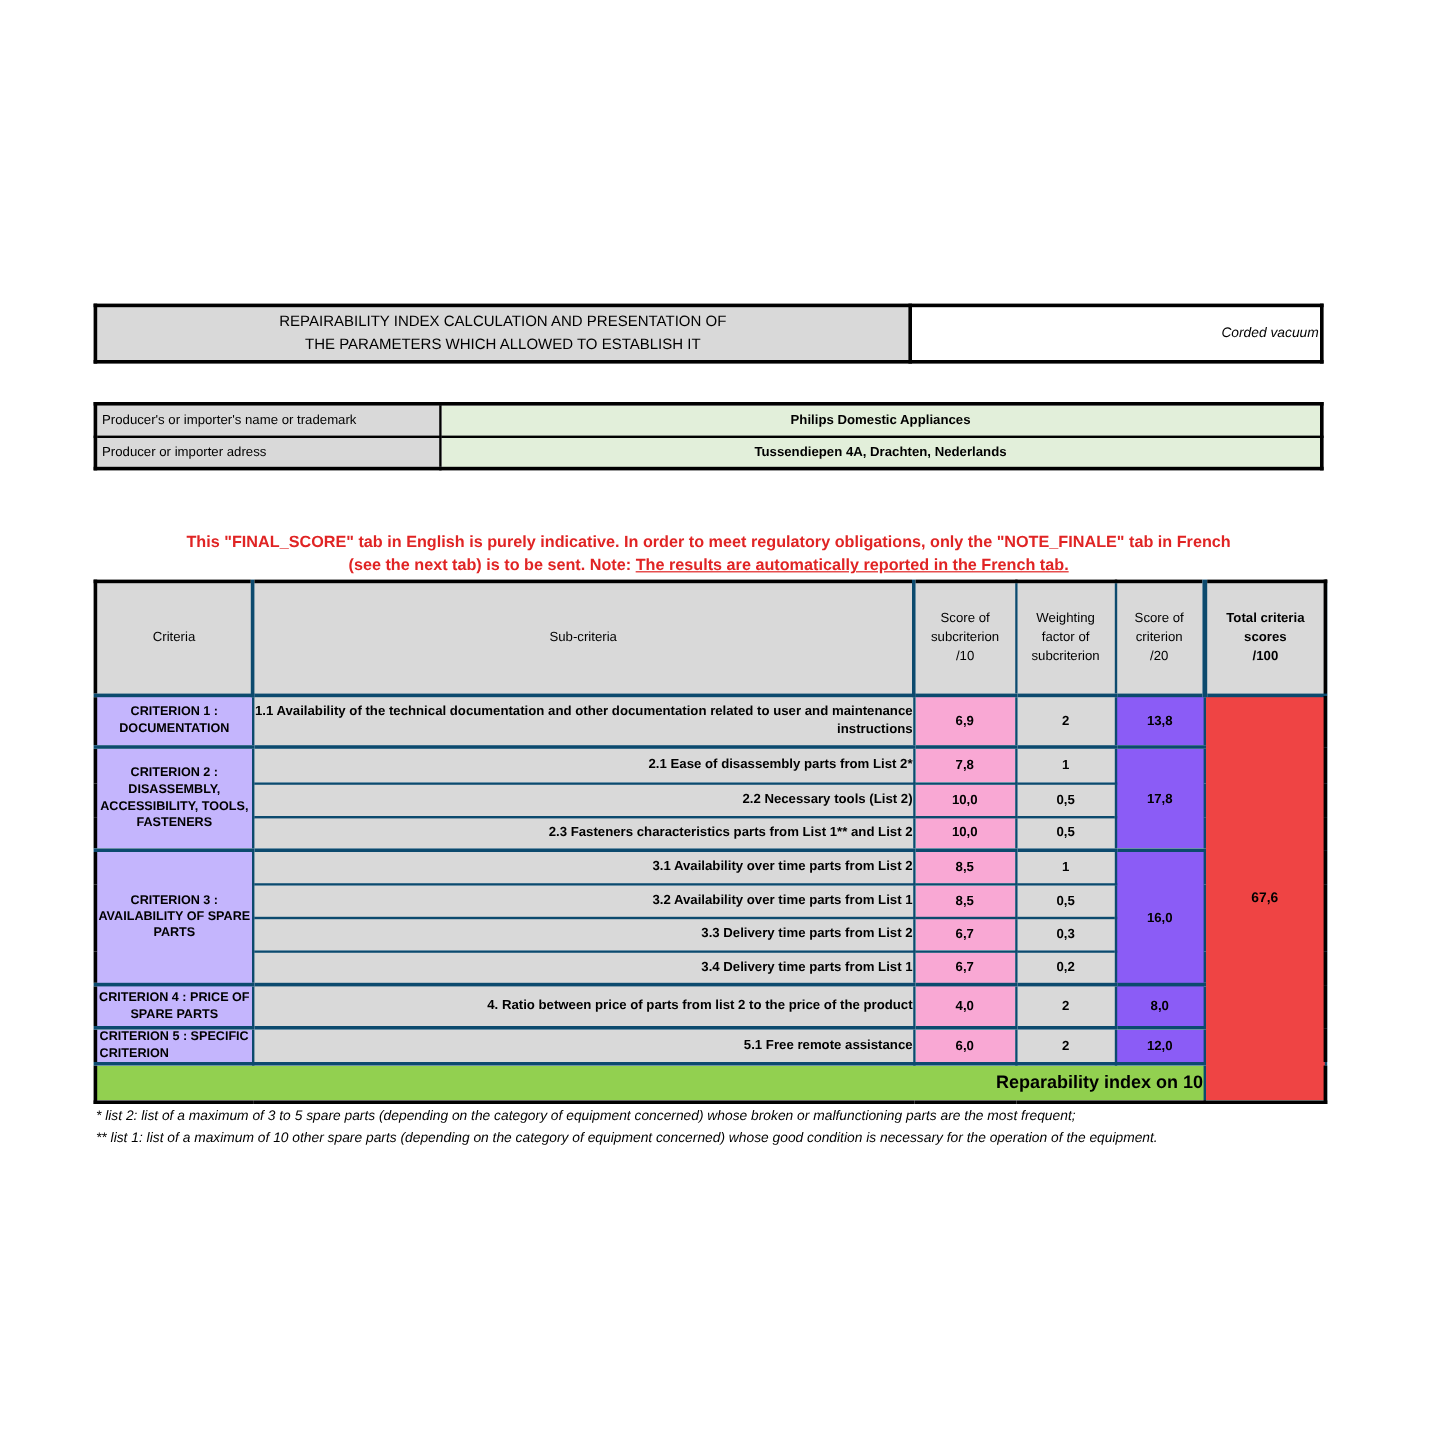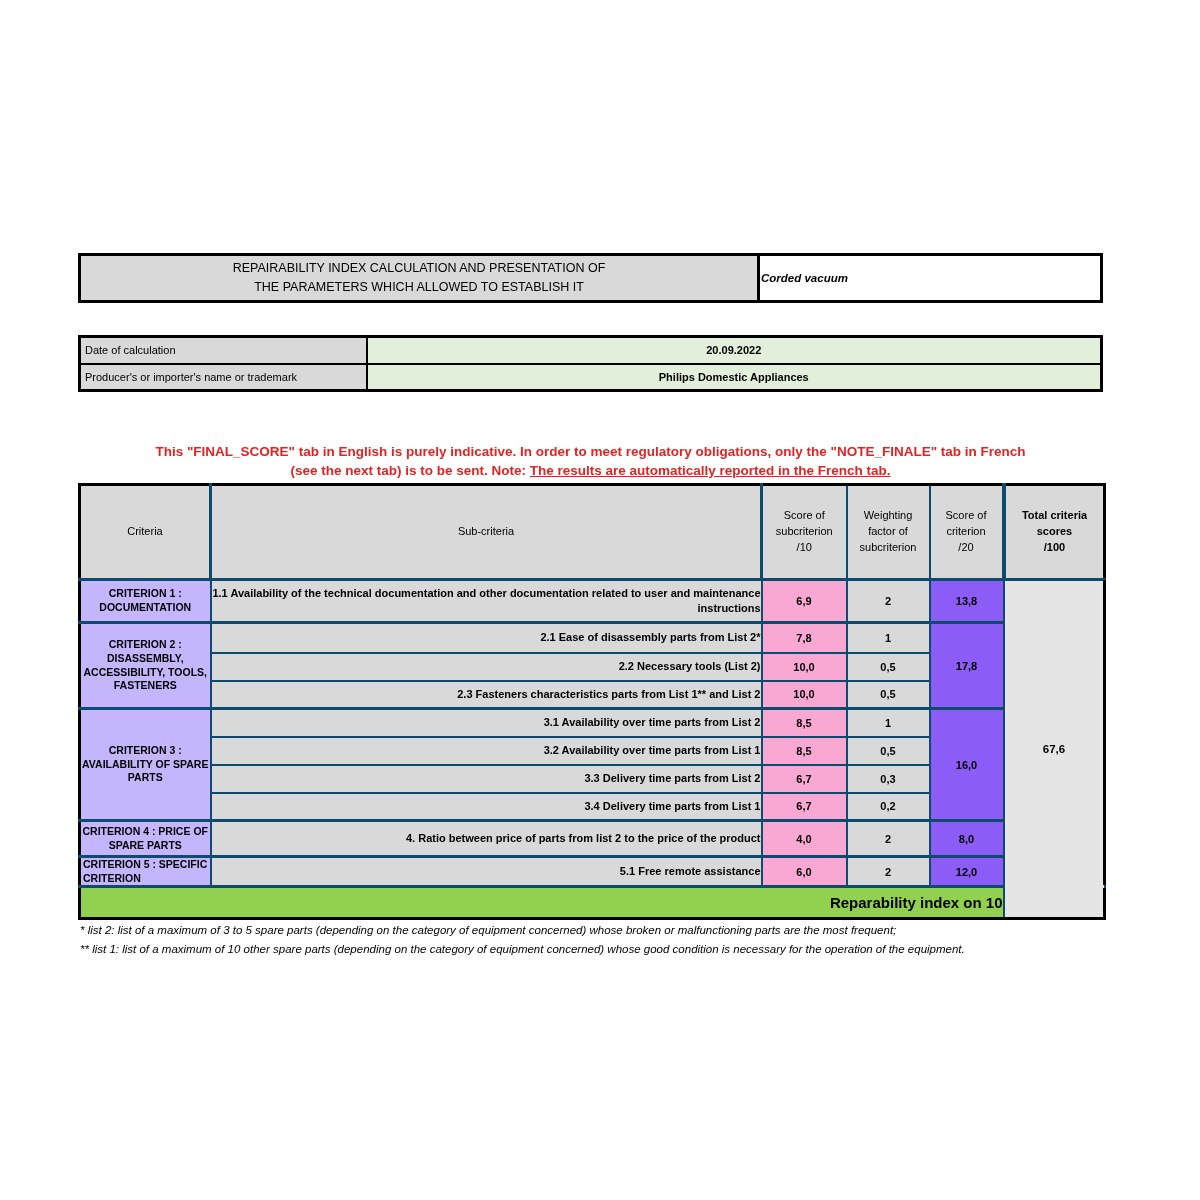--- a/index.html
+++ b/index.html
@@ -8,21 +8,21 @@
     width:1200px; height:1200px; background:#ffffff; color:#000;
     font-family:"Liberation Sans","DejaVu Sans",sans-serif;
   }
   .page { position:relative; width:1200px; height:1200px; background:#fff; overflow:hidden; }
   .content { position:absolute; left:78px; top:253px; width:1025px; }
 
   
   .header-box { position:absolute; top:0; left:0; width:1025px; border-collapse:collapse; table-layout:fixed; }
   .header-box td { border:3px solid #000; height:47px; vertical-align:middle; }
   .hb-title { width:679px; background:#d9d9d9; text-align:center; font-weight:normal; font-size:12.5px; line-height:1.5; }
-  .hb-product { background:#fff; text-align:left; font-weight:bold; font-style:italic; font-size:11.5px; }
+  .hb-product { background:#fff; text-align:right; font-weight:normal; font-style:italic; font-size:11.5px; }
 
   
   .info-table { position:absolute; top:82px; left:0; width:1025px; border-collapse:collapse; table-layout:fixed; border:3px solid #000; }
   .info-table td { border:2px solid #000; height:27px; font-size:11px; vertical-align:middle; overflow:hidden; }
   .info-label { width:287px; background:#d9d9d9; padding-left:4px; }
   .info-value { background:#e2efda; text-align:center; font-weight:bold; }
 
   
   .notice { position:absolute; top:189px; left:0; width:1025px; text-align:center; color:#e02424; font-weight:bold; font-size:13.5px; line-height:19px; }
   .notice .u { text-decoration:underline; }
@@ -34,21 +34,21 @@
   .main-table th.th-total { font-weight:bold; }
   .main-table tr.header-row th { border-bottom-width:3px; }
   .rh95{height:95px} .rh43{height:43px} .rh26{height:30px} .rh28{height:28px} .rh36{height:36px} .rh30{height:30px} .rh32{height:32px}
 
   .c-crit { background:#c4b5fd; font-weight:bold; font-size:10.5px; text-align:center; white-space:pre-line; line-height:1.3; border-right-width:3px; }
   .c-crit.align-left { text-align:left; padding-left:2px; }
   .c-sub { background:#d9d9d9; font-weight:bold; font-size:11px; text-align:right; padding:0 5px; border-right-width:3px; line-height:1.35; }
   .c-score { background:#f9a8d4; font-weight:bold; font-size:11px; text-align:center; }
   .c-weight { background:#d9d9d9; font-weight:bold; font-size:11px; text-align:center; }
   .c-critscore { background:#8b5cf6; font-weight:bold; font-size:11px; text-align:center; border-right-width:4px; }
-  .c-total { background:#e5e5e5; font-weight:bold; font-size:11.5px; text-align:center; }
+  .c-total { background:#ef4444; font-weight:bold; font-size:11.5px; text-align:center; }
   tr.group-start td { border-top-width:3px; }
   tr.index-row td { background:#92d050; border-top-width:3px; }
   .index-label { text-align:right; font-weight:bold; font-size:15px; padding-right:14px; border-right-width:4px; }
   .index-value { text-align:center; font-weight:bold; font-size:15px; }
 
   
   .footnotes { position:absolute; top:668px; left:2px; width:1023px; font-style:italic; font-size:11.5px; line-height:18.5px; }
 </style>
 </head>
 <body>
@@ -63,27 +63,27 @@
           <div>REPAIRABILITY INDEX CALCULATION AND PRESENTATION OF</div>
           <div>THE PARAMETERS WHICH ALLOWED TO ESTABLISH IT</div>
         </td>
         <td class="hb-product">Corded vacuum</td>
       </tr>
     </tbody>
       </table>
 
     <table class="info-table">
       <tbody>
-          <tr>
-        <td class="info-label">Date of calculation</td>
-        <td class="info-value">20.09.2022</td>
-      </tr>
       <tr>
         <td class="info-label">Producer's or importer's name or trademark</td>
         <td class="info-value">Philips Domestic Appliances</td>
+      </tr>
+      <tr>
+        <td class="info-label">Producer or importer adress</td>
+        <td class="info-value">Tussendiepen 4A, Drachten, Nederlands</td>
       </tr>
     </tbody>
       </table>
 
     <div class="notice">
       <div>This "FINAL_SCORE" tab in English is purely indicative. In order to meet regulatory obligations, only the "NOTE_FINALE" tab in French</div>
       <div><span>(see the next tab) is to be sent. Note: </span><span class="u">The results are automatically reported in the French tab.</span></div>
     </div>
 
     <table class="main-table">

